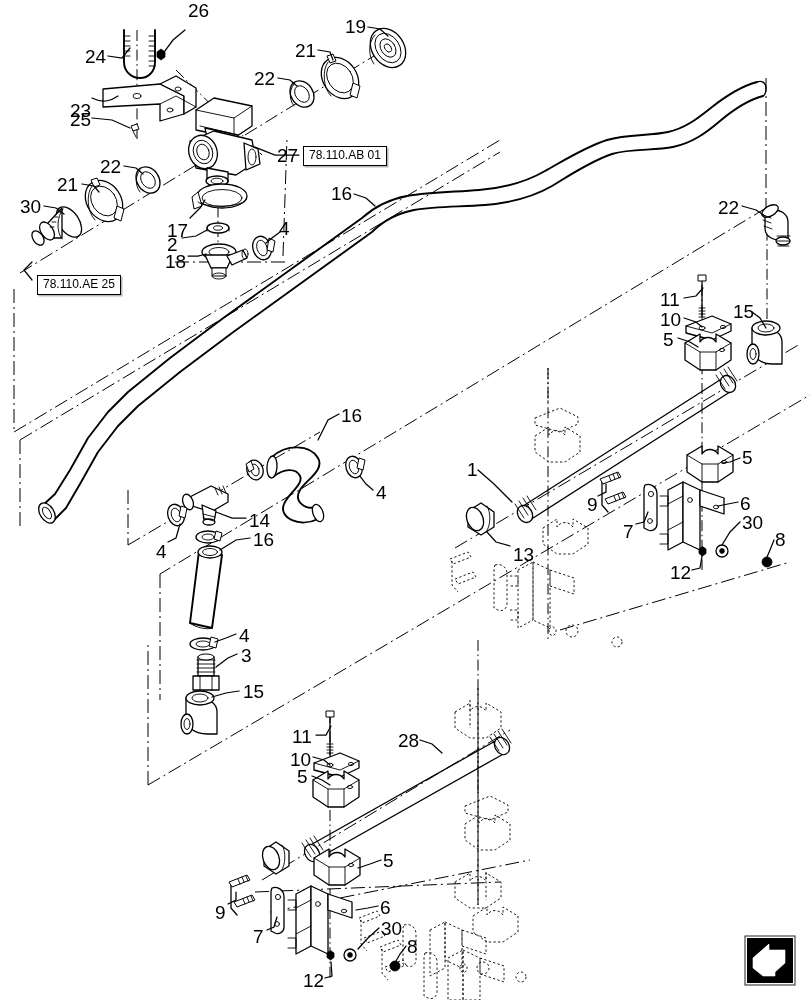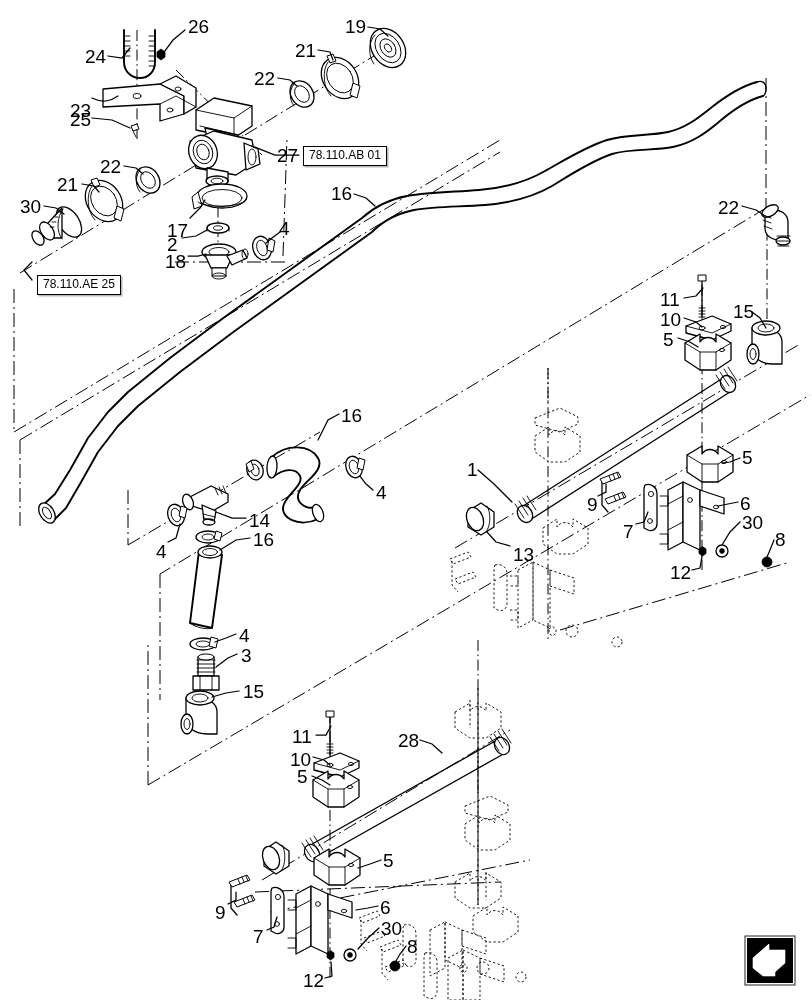--- a/index.html
+++ b/index.html
@@ -622,21 +622,21 @@
     <path class="lead" d="M 32 280 L 24 270 L 32 262"></path>
 
     <g transform="translate(745,936)">
       <rect x="0" y="0" width="50" height="49" fill="#fff" stroke="#222" stroke-width="1"></rect>
       <rect x="2" y="2" width="46" height="45" fill="#000"></rect>
       <path d="M 8 22 L 24 8 L 24 14 L 40 14 L 40 27 L 30 36 L 30 40 L 18 40 L 8 32 Z" fill="#ffffff" stroke="#ffffff" stroke-width="0.6"></path>
       <path d="M 8 22 L 24 8 L 24 14 L 40 14 L 30 23 L 30 36 L 18 40 L 18 30 L 8 30 Z" fill="#ffffff"></path>
     </g>
   </svg>
 
-  <div class="callout" style="left:188px;top:17px;">26</div>
+  <div class="callout" style="left:188px;top:1px;">26</div>
   <div class="callout" style="left:345px;top:17px;">19</div>
   <div class="callout" style="left:85px;top:47px;">24</div>
   <div class="callout" style="left:295px;top:41px;">21</div>
   <div class="callout" style="left:254px;top:69px;">22</div>
   <div class="callout" style="left:70px;top:89px;margin-top:12px;">23</div>
   <div class="callout" style="left:70px;top:110px;">25</div>
   <div class="callout" style="left:277px;top:146px;">27</div>
   <div class="callout" style="left:100px;top:157px;">22</div>
   <div class="callout" style="left:57px;top:175px;">21</div>
   <div class="callout" style="left:331px;top:184px;">16</div>

